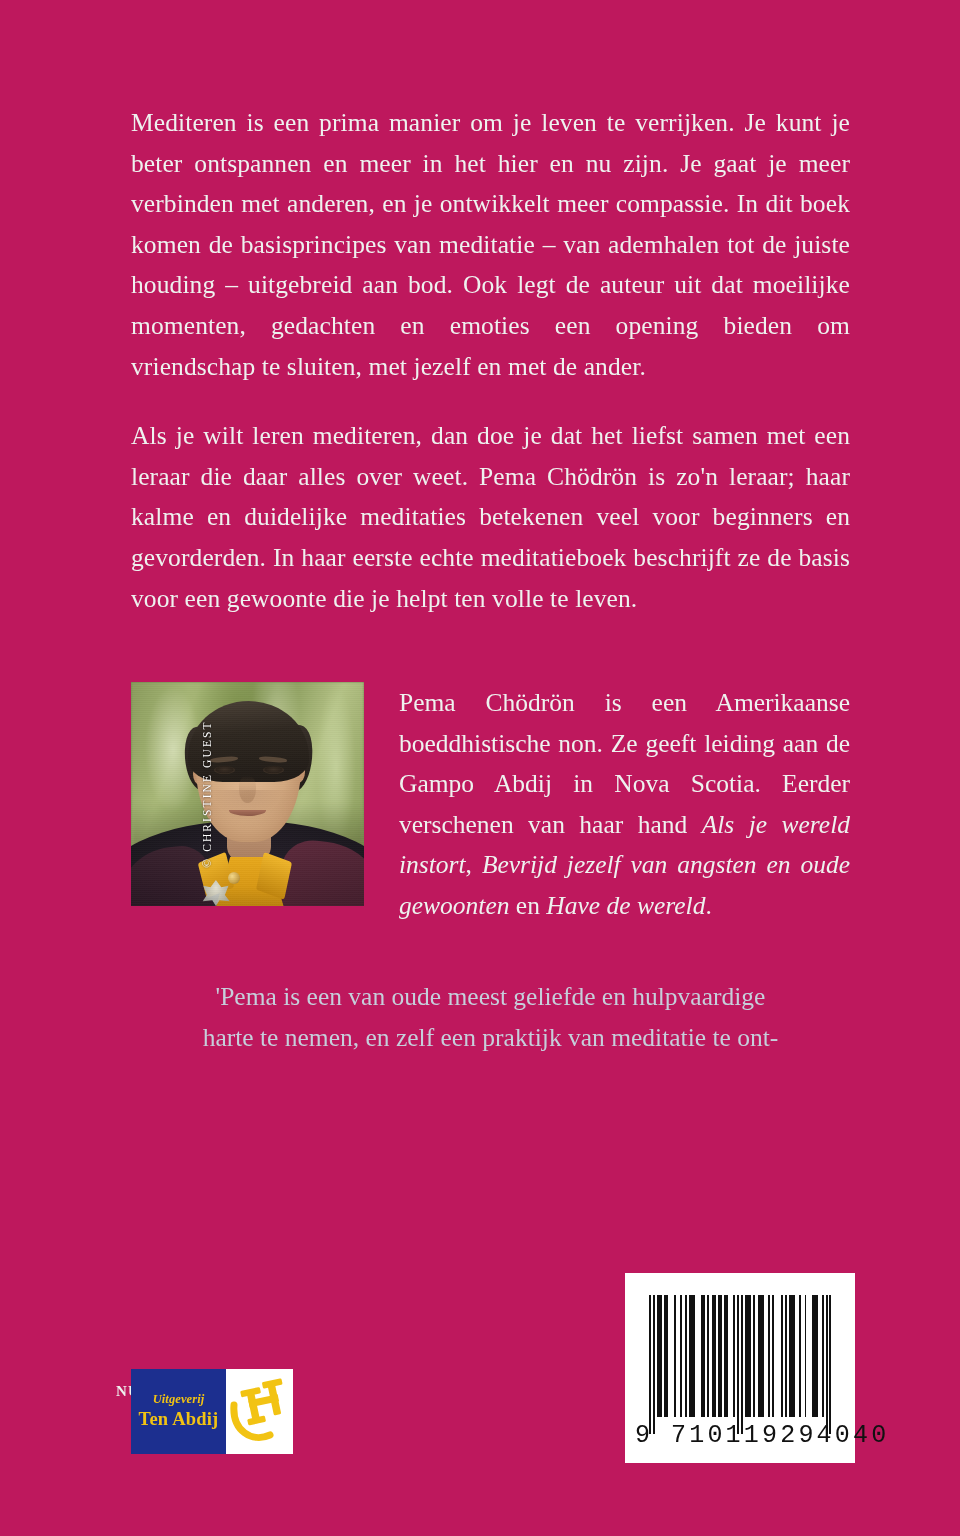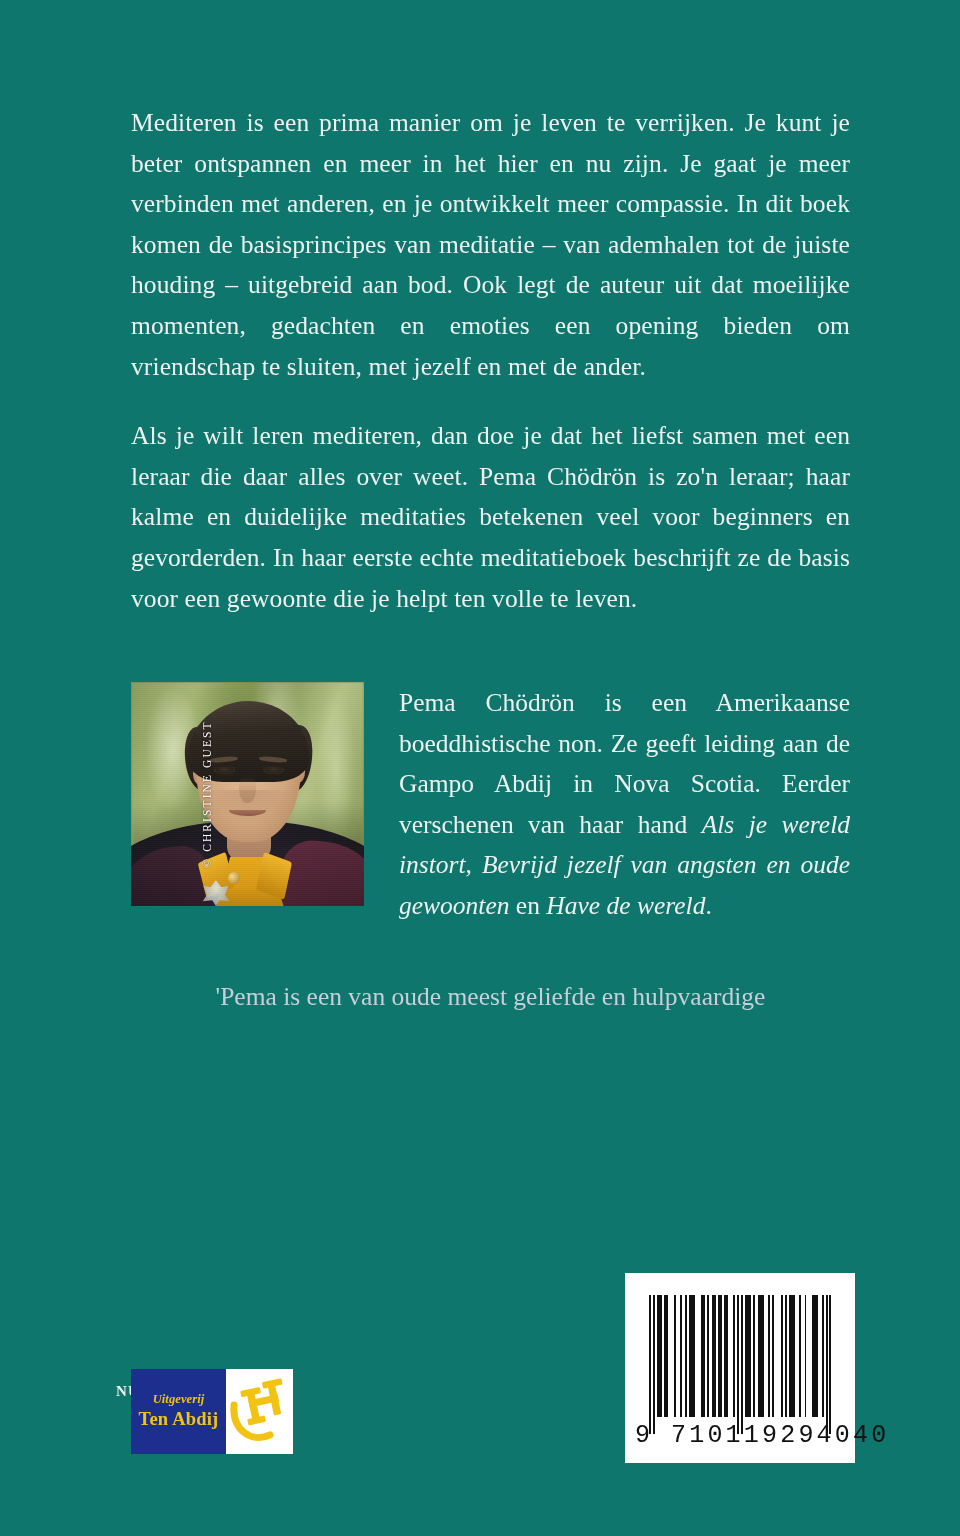--- a/index.html
+++ b/index.html
@@ -11,21 +11,21 @@
     height: 1536px;
     background: #1a5463;
     font-family: "Liberation Serif", serif;
     overflow: hidden;
     position: relative;
   }
 
   .page {
     position: absolute;
     inset: 0;
-    background: #0f766e;
+    background: #be185d;
   }
 
   
   .blurb-block {
     position: absolute;
     left: 131px;
     top: 103px;
     width: 719px;
   }
 
@@ -452,20 +452,21 @@
     </div>
 
     <div class="bio-text">
       <span>Pema Chödrön is een Amerikaanse boeddhistische non. Ze geeft leiding aan de Gampo Abdij in Nova Scotia. Eerder verschenen van haar hand </span><em>Als je wereld instort</em><span>, </span><em>Bevrijd jezelf van angsten en oude gewoonten</em><span> en </span><em>Have de wereld</em><span>.</span>
     </div>
 
   </div>
 
   <div class="quote-block">
     <span class="quote-line">'Pema is een van oude meest geliefde en hulpvaardige</span>
+    <span class="quote-line">harte te nemen, en zelf een praktijk van meditatie te ont-</span>
   </div>
 
   <div class="nur">NUR 728</div>
 
   <div class="publisher-logo">
     <div class="logo-blue">
       <div class="logo-uitgeverij">Uitgeverij</div>
       <div class="logo-tenhave">Ten Abdij</div>
     </div>
     <div class="logo-white">

